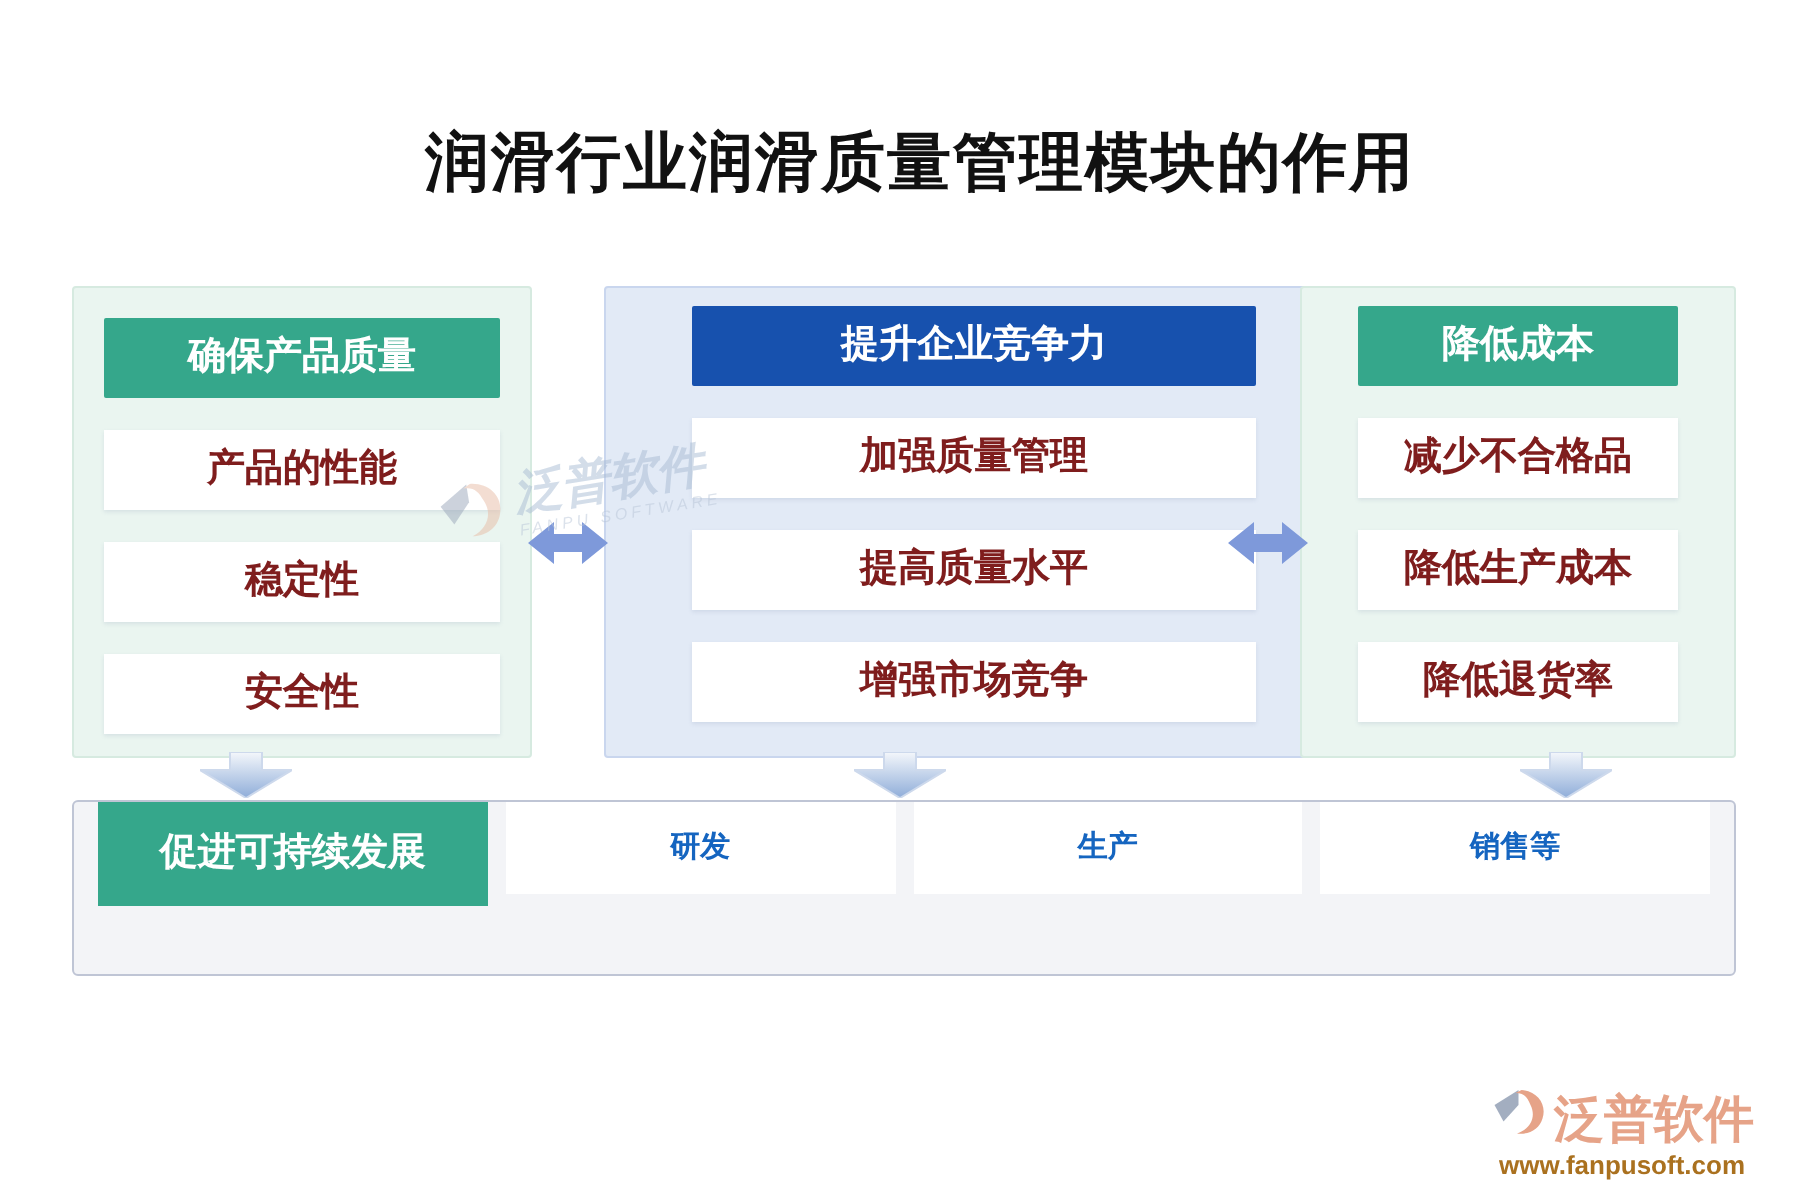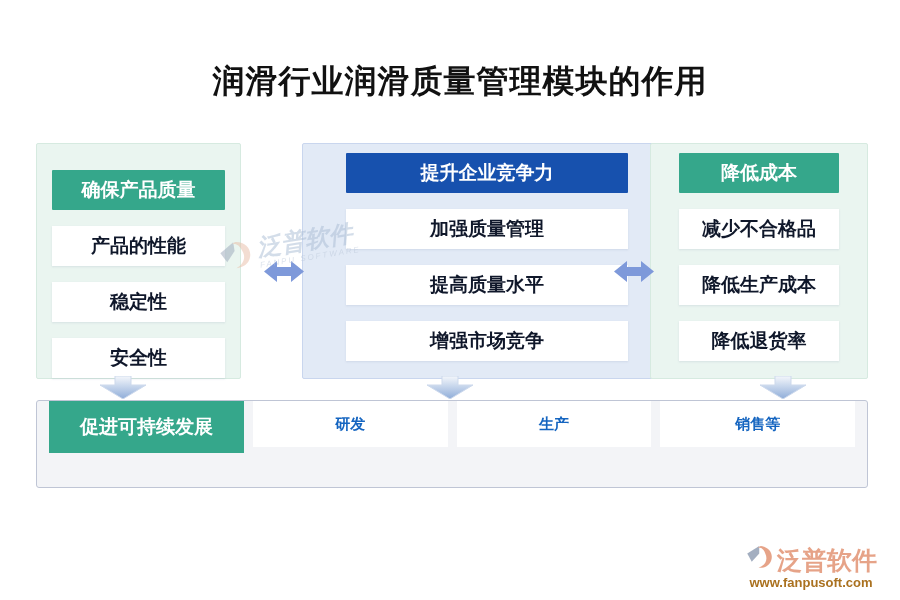--- a/index.html
+++ b/index.html
@@ -7,30 +7,30 @@
   .canvas{position:relative;width:900px;height:600px;background:#ffffff;overflow:hidden;}
 
   .title{position:absolute;left:0;top:60px;width:920px;text-align:center;
          font-family:"Liberation Serif","DejaVu Serif",serif;
          font-weight:bold;font-size:32px;color:#111111;letter-spacing:1px;}
 
   
   .col{position:absolute;top:143px;height:236px;border-radius:2px;box-sizing:border-box;}
   .col-green{background:#eaf5f0;border:1px solid #d6eae0;}
   .col-blue{background:#e2eaf6;border:1px solid #c9d6ee;}
-  .col-left{left:36px;width:205px;padding:26px 15px;}
+  .col-left{left:36px;width:230px;padding:15px 15px;}
   .col-mid{left:302px;width:370px;padding:9px 43px;}
   .col-right{left:650px;width:218px;padding:9px 28px;}
 
   .col-header{height:40px;line-height:40px;text-align:center;color:#ffffff;
               font-weight:bold;font-size:19px;border-radius:1px;}
   .hdr-green{background:#35a78b;}
   .hdr-blue{background:#1751ae;}
   .col-item{height:40px;line-height:40px;margin-top:16px;text-align:center;
-            background:#ffffff;color:#0f172a;font-weight:bold;font-size:19px;
+            background:#ffffff;color:#7f1d1d;font-weight:bold;font-size:19px;
             box-shadow:0 1px 2px rgba(120,140,170,0.18);}
 
   
   .h-arrow{position:absolute;top:258px;width:40px;height:27px;}
   .h-arrow-1{left:264px;}
   .h-arrow-2{left:614px;}
   .v-arrow{position:absolute;top:376px;width:46px;height:23px;}
   .v-arrow-1{left:100px;}
   .v-arrow-2{left:427px;}
   .v-arrow-3{left:760px;}

